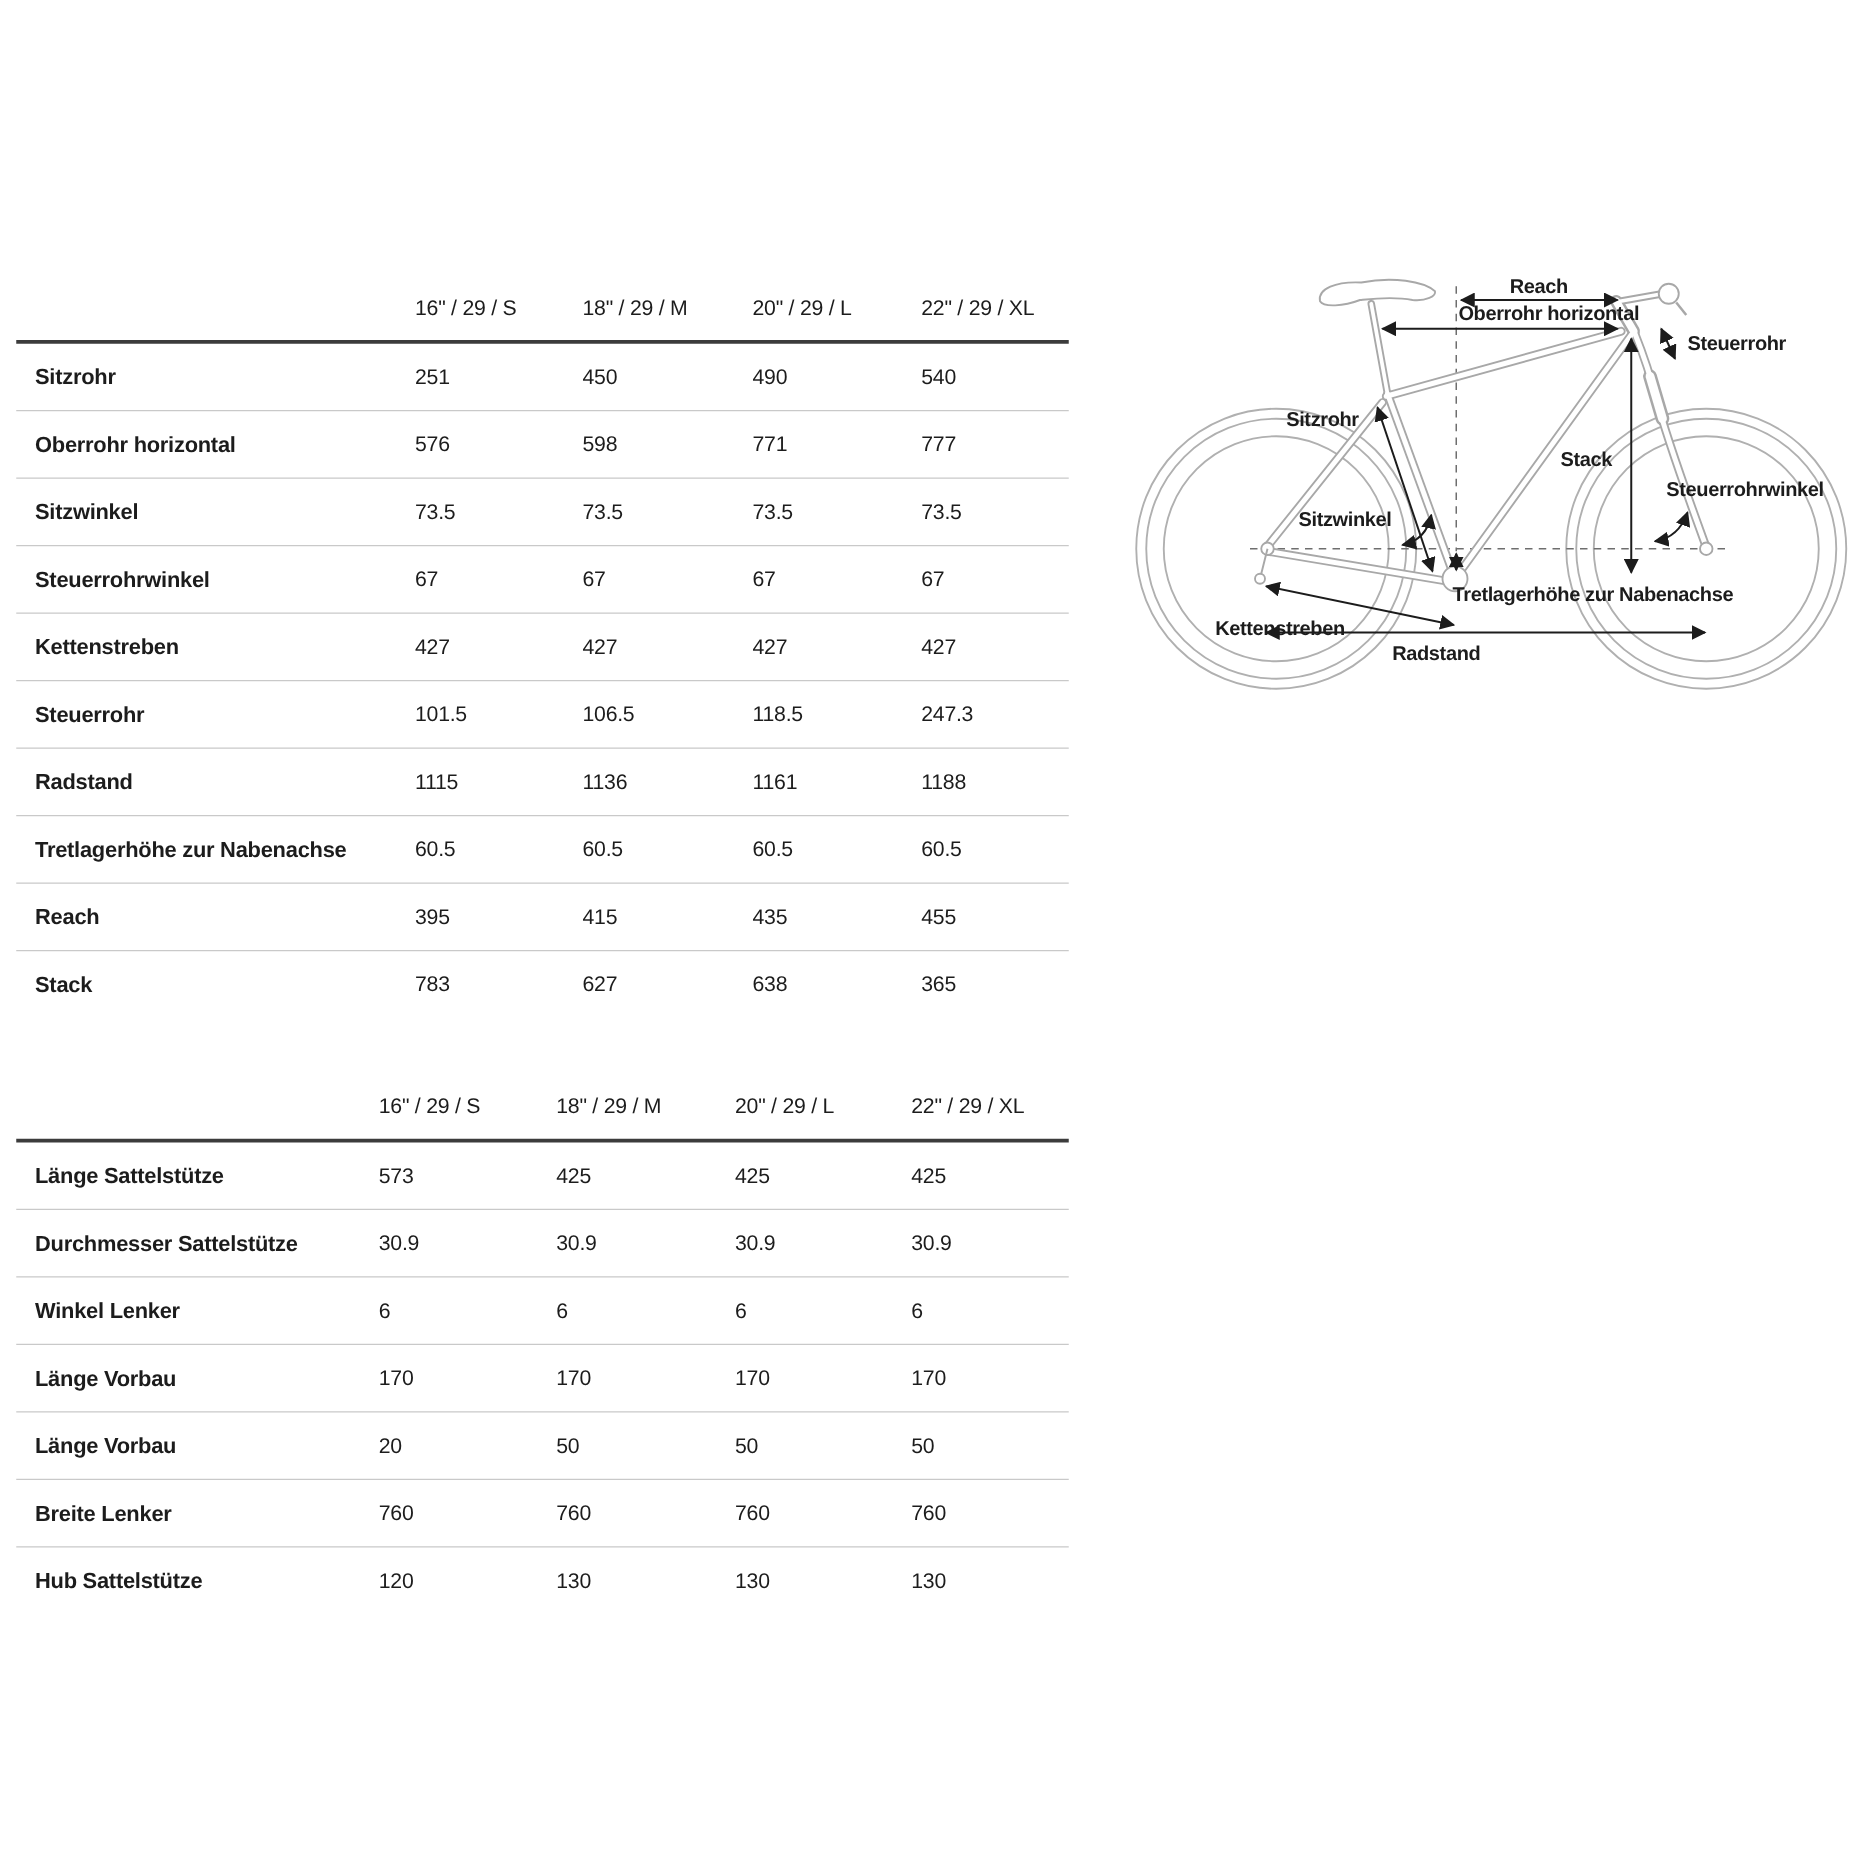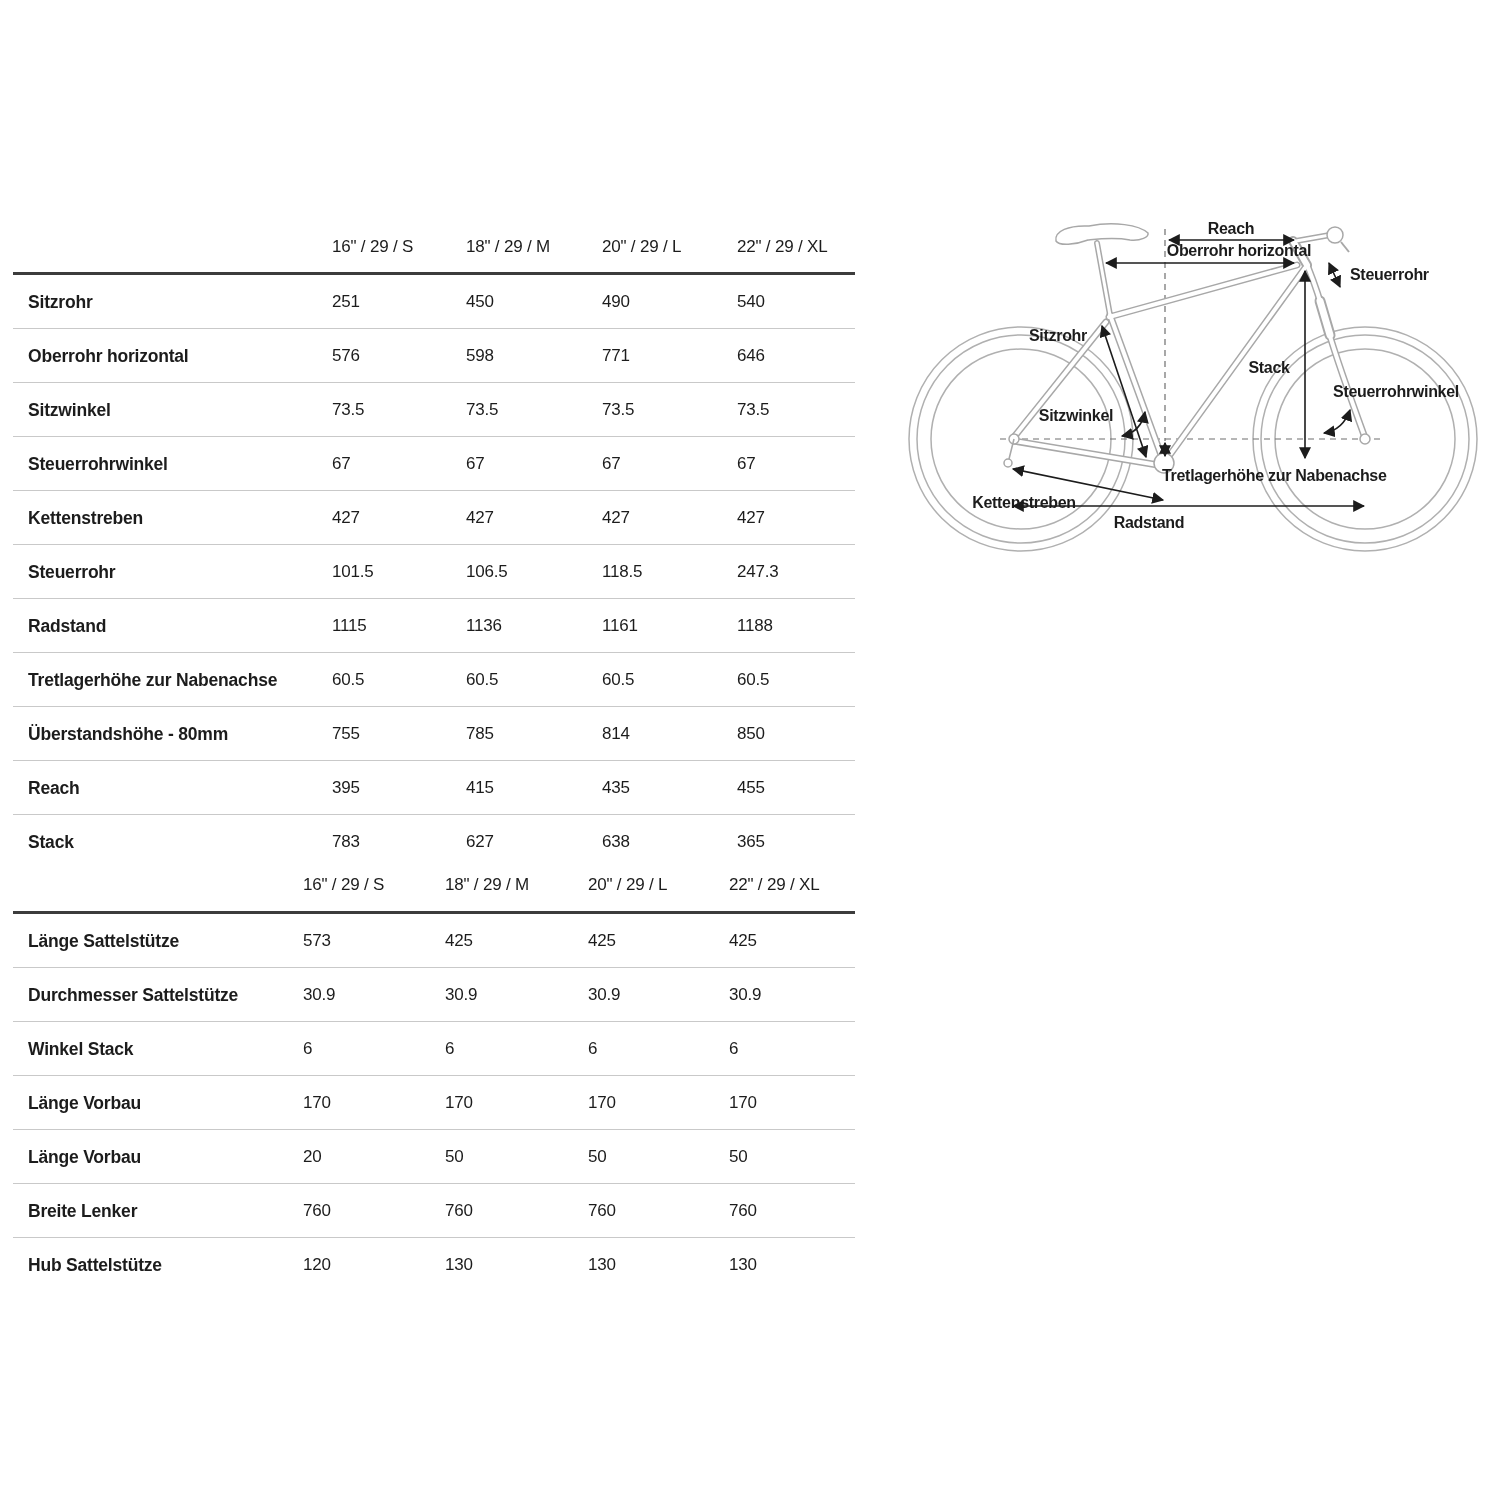--- a/index.html
+++ b/index.html
@@ -48,21 +48,21 @@
       <div class="cell c0">251</div>
       <div class="cell c1">450</div>
       <div class="cell c2">490</div>
       <div class="cell c3">540</div>
     </div>
     <div class="trow">
       <div class="cell rlabel">Oberrohr horizontal</div>
       <div class="cell c0">576</div>
       <div class="cell c1">598</div>
       <div class="cell c2">771</div>
-      <div class="cell c3">646</div>
+      <div class="cell c3">777</div>
     </div>
     <div class="trow">
       <div class="cell rlabel">Sitzwinkel</div>
       <div class="cell c0">73.5</div>
       <div class="cell c1">73.5</div>
       <div class="cell c2">73.5</div>
       <div class="cell c3">73.5</div>
     </div>
     <div class="trow">
       <div class="cell rlabel">Steuerrohrwinkel</div>
@@ -91,27 +91,20 @@
       <div class="cell c1">1136</div>
       <div class="cell c2">1161</div>
       <div class="cell c3">1188</div>
     </div>
     <div class="trow">
       <div class="cell rlabel">Tretlagerhöhe zur Nabenachse</div>
       <div class="cell c0">60.5</div>
       <div class="cell c1">60.5</div>
       <div class="cell c2">60.5</div>
       <div class="cell c3">60.5</div>
-    </div>
-    <div class="trow">
-      <div class="cell rlabel">Überstandshöhe - 80mm</div>
-      <div class="cell c0">755</div>
-      <div class="cell c1">785</div>
-      <div class="cell c2">814</div>
-      <div class="cell c3">850</div>
     </div>
     <div class="trow">
       <div class="cell rlabel">Reach</div>
       <div class="cell c0">395</div>
       <div class="cell c1">415</div>
       <div class="cell c2">435</div>
       <div class="cell c3">455</div>
     </div>
     <div class="trow">
       <div class="cell rlabel">Stack</div>
@@ -137,21 +130,21 @@
       <div class="cell c3">425</div>
     </div>
     <div class="trow">
       <div class="cell rlabel">Durchmesser Sattelstütze</div>
       <div class="cell c0">30.9</div>
       <div class="cell c1">30.9</div>
       <div class="cell c2">30.9</div>
       <div class="cell c3">30.9</div>
     </div>
     <div class="trow">
-      <div class="cell rlabel">Winkel Stack</div>
+      <div class="cell rlabel">Winkel Lenker</div>
       <div class="cell c0">6</div>
       <div class="cell c1">6</div>
       <div class="cell c2">6</div>
       <div class="cell c3">6</div>
     </div>
     <div class="trow">
       <div class="cell rlabel">Länge Vorbau</div>
       <div class="cell c0">170</div>
       <div class="cell c1">170</div>
       <div class="cell c2">170</div>

